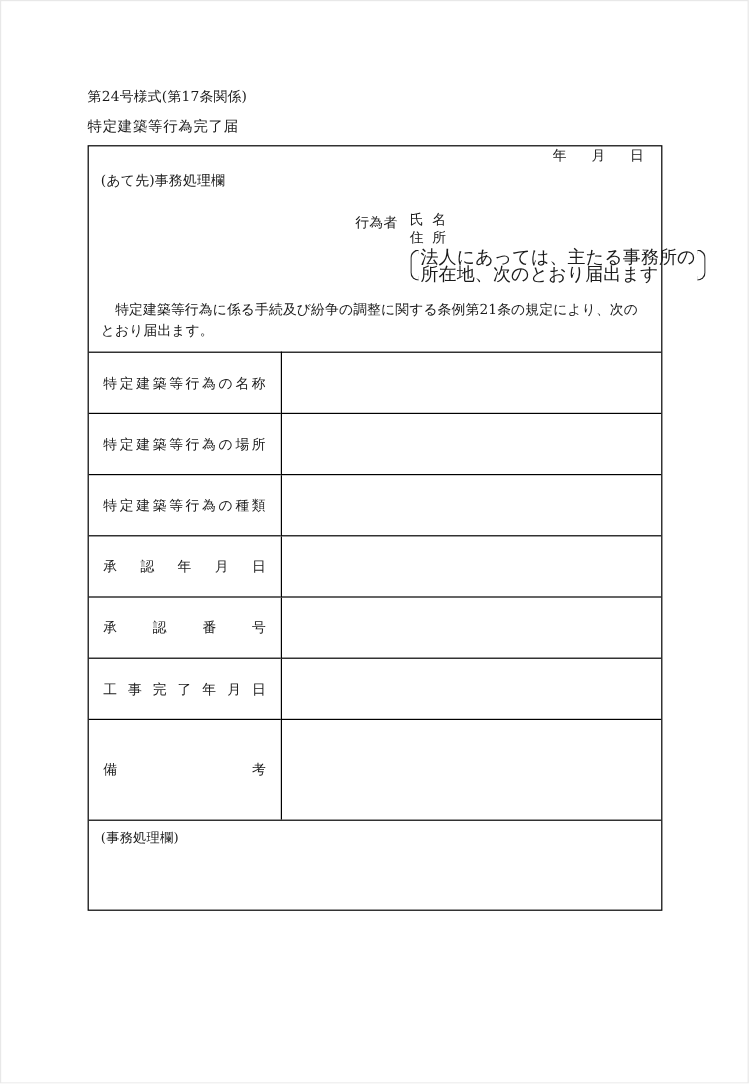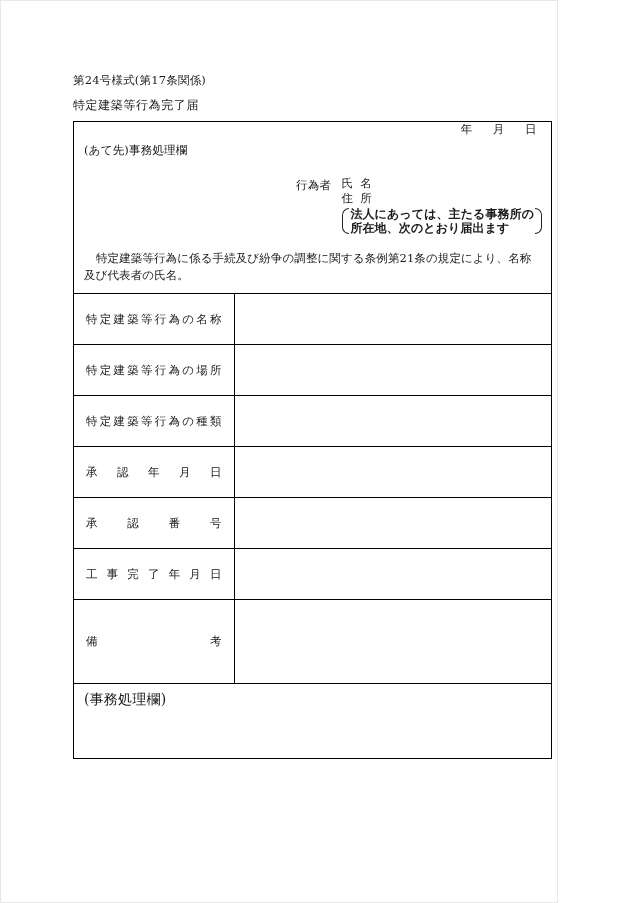--- a/index.html
+++ b/index.html
@@ -2,21 +2,21 @@
 <html><head>
 <meta charset="utf-8">
 <style>
   html, body {
     margin: 0;
     padding: 0;
     background: #ffffff;
   }
   .page {
     position: relative;
-    width: 558px;
+    width: 624px;
     height: 903px;
     background: #ffffff;
     border: 1px solid #e8e8e8;
     box-sizing: border-box;
     font-family: "DejaVu Serif", "Liberation Serif", serif;
     color: #1a1a1a;
     overflow: hidden;
   }
 
   
@@ -129,24 +129,23 @@
     border-top-left-radius: 7px;
     border-bottom-left-radius: 7px;
   }
   .brk-r::before {
     right: 1px;
     border-right: 1px solid #222;
     border-top-right-radius: 7px;
     border-bottom-right-radius: 7px;
   }
   .bracket-inner {
-    font-size: 12px;
+    font-size: 15px;
     line-height: 14px;
     letter-spacing: 0.1px;
-    font-weight: bold;
   }
   .bracket-inner div { white-space: nowrap; }
 
   .statement {
     position: absolute;
     left: 10px;
     top: 128px;
     right: 12px;
     font-size: 11.5px;
     line-height: 16.5px;
@@ -197,21 +196,21 @@
   
   .office {
     border-top: 1.6px solid #000;
     height: 74px;
     position: relative;
   }
   .office-label {
     position: absolute;
     left: 10px;
     top: 7px;
-    font-size: 14px;
+    font-size: 11px;
     letter-spacing: 0.2px;
     white-space: nowrap;
   }
 </style>
 </head>
 <body>
 
 <div class="page">
 
   <div class="form-no">第24号様式(第17条関係)</div>
@@ -248,21 +247,21 @@
               <div>法人にあっては、主たる事務所の</div>
               <div>所在地、次のとおり届出ます</div>
             </span>
             <span class="brk brk-r"></span>
           </div>
 
 
         </div>
       </div>
 
-      <div class="statement">特定建築等行為に係る手続及び紛争の調整に関する条例第21条の規定により、名称及び代表者の氏名。</div>
+      <div class="statement">特定建築等行為に係る手続及び紛争の調整に関する条例第21条の規定により、次のとおり届出ます。</div>
     </div>
 
     <table class="tbl">
       <tbody>
         <tr class="row-std">
           <td class="label">
               <span class="lbl-text spread">
                 <span>特</span>
                 <span>定</span>
                 <span>建</span>

